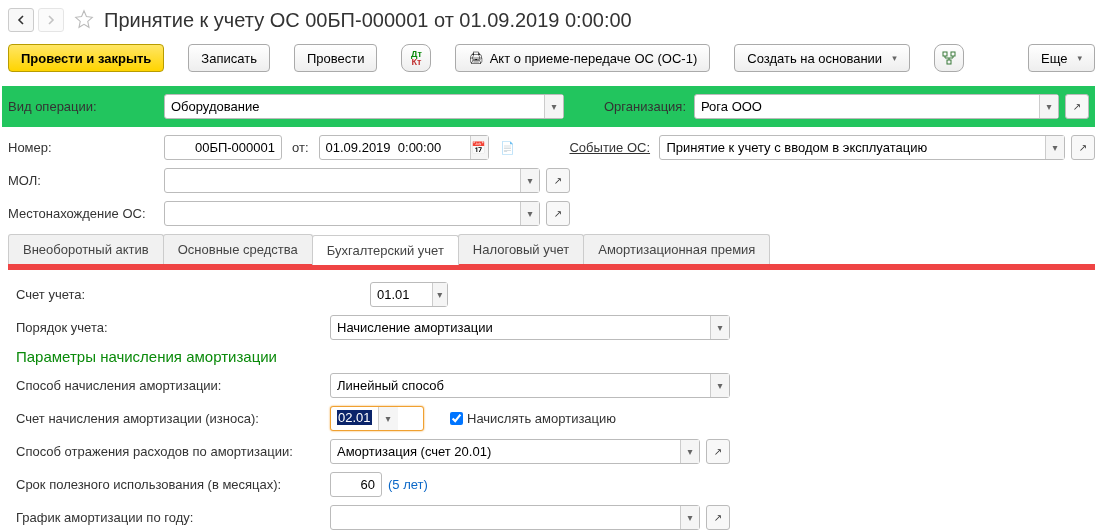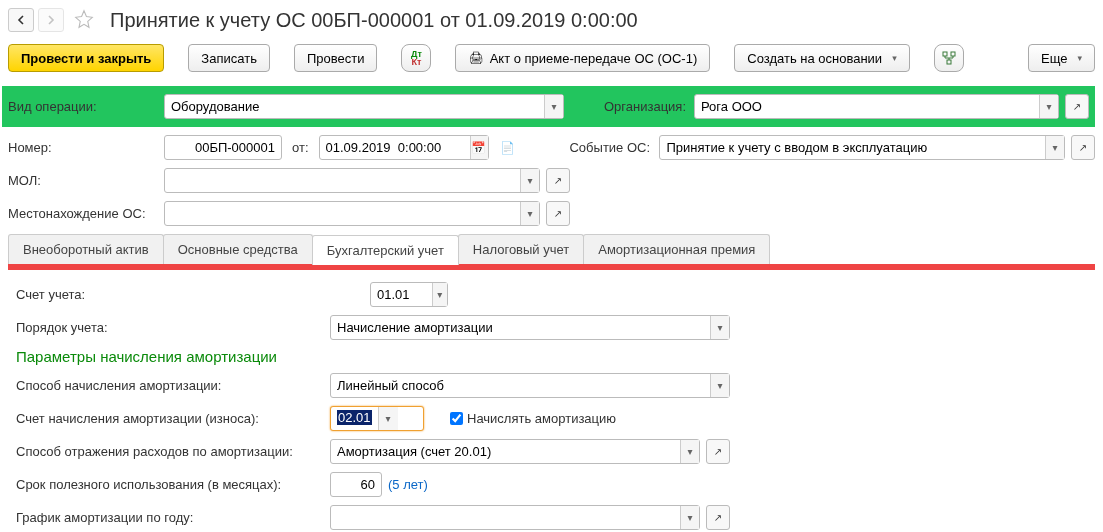--- a/index.html
+++ b/index.html
@@ -1,21 +1,21 @@
 <!DOCTYPE html>
 <html><head>
 <meta charset="utf-8">
 <style>
   * { box-sizing: border-box; margin: 0; padding: 0; }
   body { font-family: Arial, sans-serif; font-size: 13px; color: #333; background: #fff; padding: 8px; width: 1103px; }
   .toolbar-nav { display: flex; align-items: center; gap: 4px; margin-bottom: 10px; }
   .nav-btn { width: 26px; height: 24px; border: 1px solid #ccc; background: #f8f8f8; display: inline-flex; align-items: center; justify-content: center; cursor: pointer; border-radius: 3px; }
   .nav-btn.disabled { opacity: .5; }
   .star-icon svg { stroke: #bbb; }
-  .page-title { font-size: 20px; font-weight: normal; margin-left: 6px; }
+  .page-title { font-size: 20px; font-weight: normal; }
   .cmdbar { display: flex; align-items: center; gap: 24px; margin-bottom: 12px; padding: 2px 0; }
   .btn { border: 1px solid #aaa; background: linear-gradient(#fff,#eee); padding: 5px 12px; border-radius: 4px; cursor: pointer; font-size: 13px; display: inline-flex; align-items: center; gap: 6px; height: 28px; }
   .btn-yellow { background: linear-gradient(#ffe665,#ffd400); border-color: #b89c00; font-weight: bold; }
   .btn-drop::after { content: "▾"; font-size: 9px; margin-left: 4px; color: #666; }
   .btn-icon { width: 30px; padding: 0; justify-content: center; border-radius: 8px; }
   .spacer { flex: 1; }
   .row { display: flex; align-items: center; gap: 6px; margin-bottom: 8px; }
   .row.hl { background: #22c55e; padding: 8px 6px 8px 0; margin-left: -6px; padding-left: 6px; }
   .lbl { width: 150px; }
   .input-wrap { display: inline-flex; align-items: stretch; border: 1px solid #bbb; height: 25px; background: #fff; border-radius: 3px; }
@@ -107,21 +107,21 @@
   <div class="input-wrap" style="width:118px;">
     <input style="width: 100%; text-align: right;" value="00БП-000001">
   </div>
   <span style="margin:0 4px;">от:</span>
   <div class="input-wrap" style="width:170px;">
     <input style="width: 100%;" value="01.09.2019  0:00:00">
     <div class="ibtn cal-icon">📅</div>
   </div>
   <span class="new-icon" style="color:#0a8a0a;margin-left:6px;">📄</span>
   <div style="width:42px;"></div>
-  <div style="width:84px;">Событие ОС:</div>
+  <div style="width:84px;text-decoration:underline;">Событие ОС:</div>
   <div class="input-wrap" style="flex:1;">
     <input style="width: 100%;" value="Принятие к учету с вводом в эксплуатацию">
     <div class="ibtn">▾</div>
   </div>
   <div class="ext-btn">↗</div>
 </div>
 
 <div class="row">
   <div class="lbl">МОЛ:</div>
   <div class="input-wrap" style="width:376px;">

